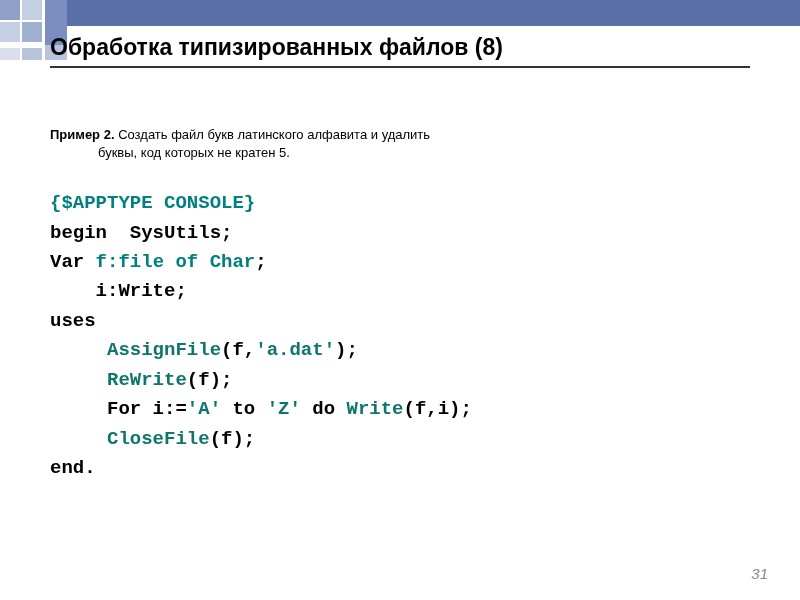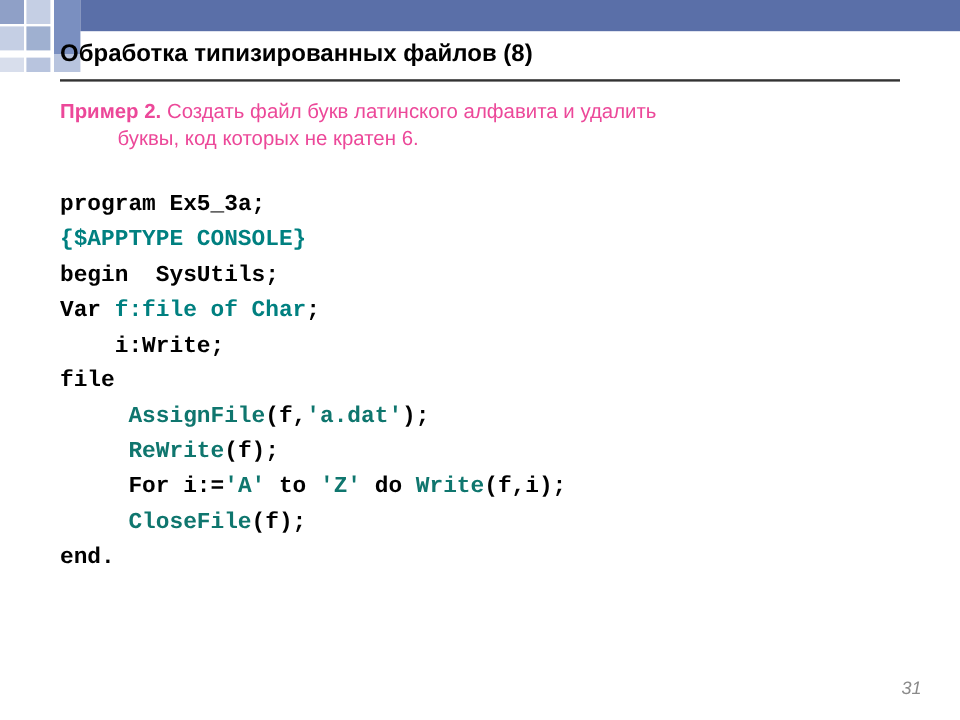--- a/index.html
+++ b/index.html
@@ -43,35 +43,36 @@
     top: 66px;
     left: 50px;
     right: 50px;
     height: 2px;
     background: #333;
   }
   .title {
     position: absolute;
     top: 34px;
     left: 50px;
-    font-size: 20px;
+    font-size: 23px;
     font-weight: bold;
     color: #000;
   }
   .content {
     position: absolute;
     top: 82px;
     left: 50px;
     right: 50px;
   }
   .example-text {
-    font-size: 17px;
-    color: #ec4899;
+    font-size: 13px;
+    color: #000000;
     line-height: 1.35;
     margin-bottom: 28px;
+    margin-top: 44px;
   }
   .example-label { font-weight: bold; }
   .indent { padding-left: 48px; display: block; }
   .code {
     font-family: "Courier New", monospace;
     font-size: 19px;
     font-weight: bold;
     line-height: 1.55;
     color: #000;
   }
@@ -101,30 +102,29 @@
   <div class="square sq8"></div>
 </div>
 <div class="top-bar"></div>
 
 <div class="title">Обработка типизированных файлов (8)</div>
 <div class="header-line"></div>
 
 <div class="content">
   <div class="example-text">
     <span class="example-label">Пример 2.</span><span> Создать файл букв латинского алфавита и удалить</span>
-    <span class="indent">буквы, код которых не кратен 6.</span>
+    <span class="indent">буквы, код которых не кратен 5.</span>
   </div>
 
   <div class="code">
-    <div class="code-line"><span>program</span><span> Ex5_3a;</span></div>
     <div class="code-line c-teal">{$APPTYPE CONSOLE}</div>
     <div class="code-line"><span>begin</span><span>  SysUtils;</span></div>
     <div class="code-line"><span>Var</span><span class="c-teal"> f:file of Char</span><span>;</span></div>
     <div class="code-line">    i:Write;</div>
-    <div class="code-line">file</div>
+    <div class="code-line">uses</div>
     <div class="code-line"><span class="c-blue">     AssignFile</span><span>(f,</span><span class="c-blue">'a.dat'</span><span>);</span></div>
     <div class="code-line"><span class="c-blue">     ReWrite</span><span>(f);</span></div>
     <div class="code-line"><span>     For</span><span> i:=</span><span class="c-blue">'A'</span><span> to </span><span class="c-blue">'Z'</span><span> do </span><span class="c-blue">Write</span><span>(f,i);</span></div>
     <div class="code-line"><span class="c-blue">     CloseFile</span><span>(f);</span></div>
     <div class="code-line">end.</div>
   </div>
 </div>
 
 <div class="page-number">31</div>
 

